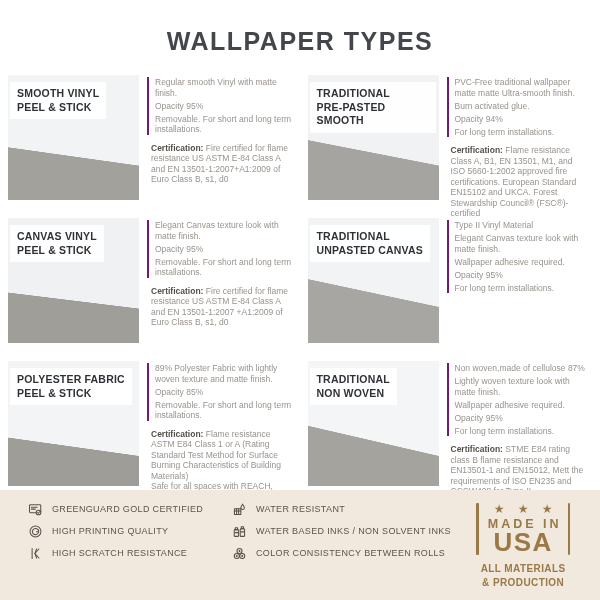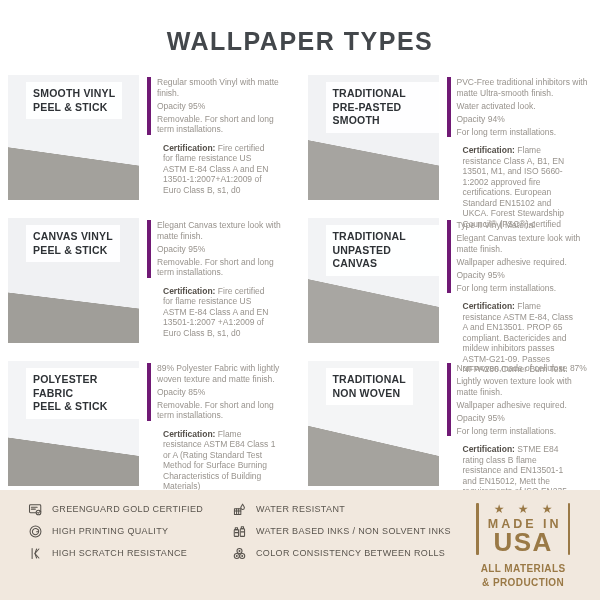--- a/index.html
+++ b/index.html
@@ -24,35 +24,35 @@
   .photo{
     flex:0 0 131px;height:125px;position:relative;
     background:linear-gradient(188deg,#f2f3f5 0 63%,#a3a19c 63.4%);
   }
   .panel:nth-child(2) .photo{background:linear-gradient(191deg,#f1f2f4 0 60%,#a6a4a0 60.4%);}
   .panel:nth-child(3) .photo{background:linear-gradient(187deg,#f0f1f3 0 64%,#a09e99 64.4%);}
   .panel:nth-child(4) .photo{background:linear-gradient(192deg,#f2f3f5 0 58%,#a8a6a2 58.4%);}
   .panel:nth-child(5) .photo{background:linear-gradient(188deg,#f3f4f6 0 66%,#9f9d98 66.4%);}
   .panel:nth-child(6) .photo{background:linear-gradient(193deg,#f4f5f6 0 61%,#a5a39e 61.4%);}
   .photo-label{
-    position:absolute;top:7px;left:18px;
+    position:absolute;top:7px;left:2px;
     background:rgba(255,255,255,.93);
     padding:5px 7px;max-width:112px;
     font-size:10.5px;line-height:1.3;font-weight:700;letter-spacing:.2px;
     color:#2e3236;white-space:pre-line;
   }
   .info{flex:1;min-width:0;padding-top:2px;}
   .desc{
-    border-left:4px solid #701a75;padding-left:6px;
+    border-left:2px solid #701a75;padding-left:6px;
     font-size:8.5px;line-height:1.24;color:#98938d;
   }
   .desc p{margin:0 0 2.5px;}
   .desc p:last-child{margin-bottom:0;}
   .cert{
-    margin:8px 16px 0;font-size:8.5px;line-height:1.24;color:#98938d;
+    margin:8px 4px 0;font-size:8.5px;line-height:1.24;color:#98938d;
     white-space:pre-line;
   }
   .cert-label{color:#544f49;font-weight:700;}
   
   .footer{
     margin-top:auto;background:#f1e8de;
     min-height:100px;box-sizing:border-box;
     display:flex;align-items:flex-start;
     padding:12px 30px 10px 28px;
   }
@@ -93,22 +93,22 @@
     </div>
   </div>
 
   <div class="panel">
     <div class="photo">
       <div class="photo-label">TRADITIONAL
 PRE-PASTED SMOOTH</div>
     </div>
     <div class="info">
       <div class="desc">
-          <p>PVC-Free traditional inhibitors with matte Ultra-smooth finish.</p>
-          <p>Water activated look.</p>
+          <p>PVC-Free traditional wallpaper matte matte Ultra-smooth finish.</p>
+          <p>Burn activated glue.</p>
           <p>Opacity 94%</p>
           <p>For long term installations.</p>
         </div>
       <p class="cert"><span class="cert-label">Certification:</span> <span class="cert-body">Flame resistance Class A, B1, EN 13501, M1, and ISO 5660-1:2002 approved fire certifications. European Standard EN15102 and UKCA. Forest Stewardship Council® (FSC®)-certified</span></p>
     </div>
   </div>
 
   <div class="panel">
     <div class="photo">
       <div class="photo-label">CANVAS VINYL
@@ -130,21 +130,20 @@
 UNPASTED CANVAS</div>
     </div>
     <div class="info">
       <div class="desc">
           <p>Type II Vinyl Material</p>
           <p>Elegant Canvas texture look with matte finish.</p>
           <p>Wallpaper adhesive required.</p>
           <p>Opacity 95%</p>
           <p>For long term installations.</p>
         </div>
-      <p class="cert"><span class="cert-label">Certification:</span> <span class="cert-body">Flame resistance ASTM E-84, Class A and EN13501. PROP 65 compliant. Bactericides and mildew inhibitors passes ASTM-G21-09. Passes NFPA286 Corner Burn Test.</span></p>
     </div>
   </div>
 
   <div class="panel">
     <div class="photo">
       <div class="photo-label">POLYESTER FABRIC
 PEEL &amp; STICK</div>
     </div>
     <div class="info">
       <div class="desc">

